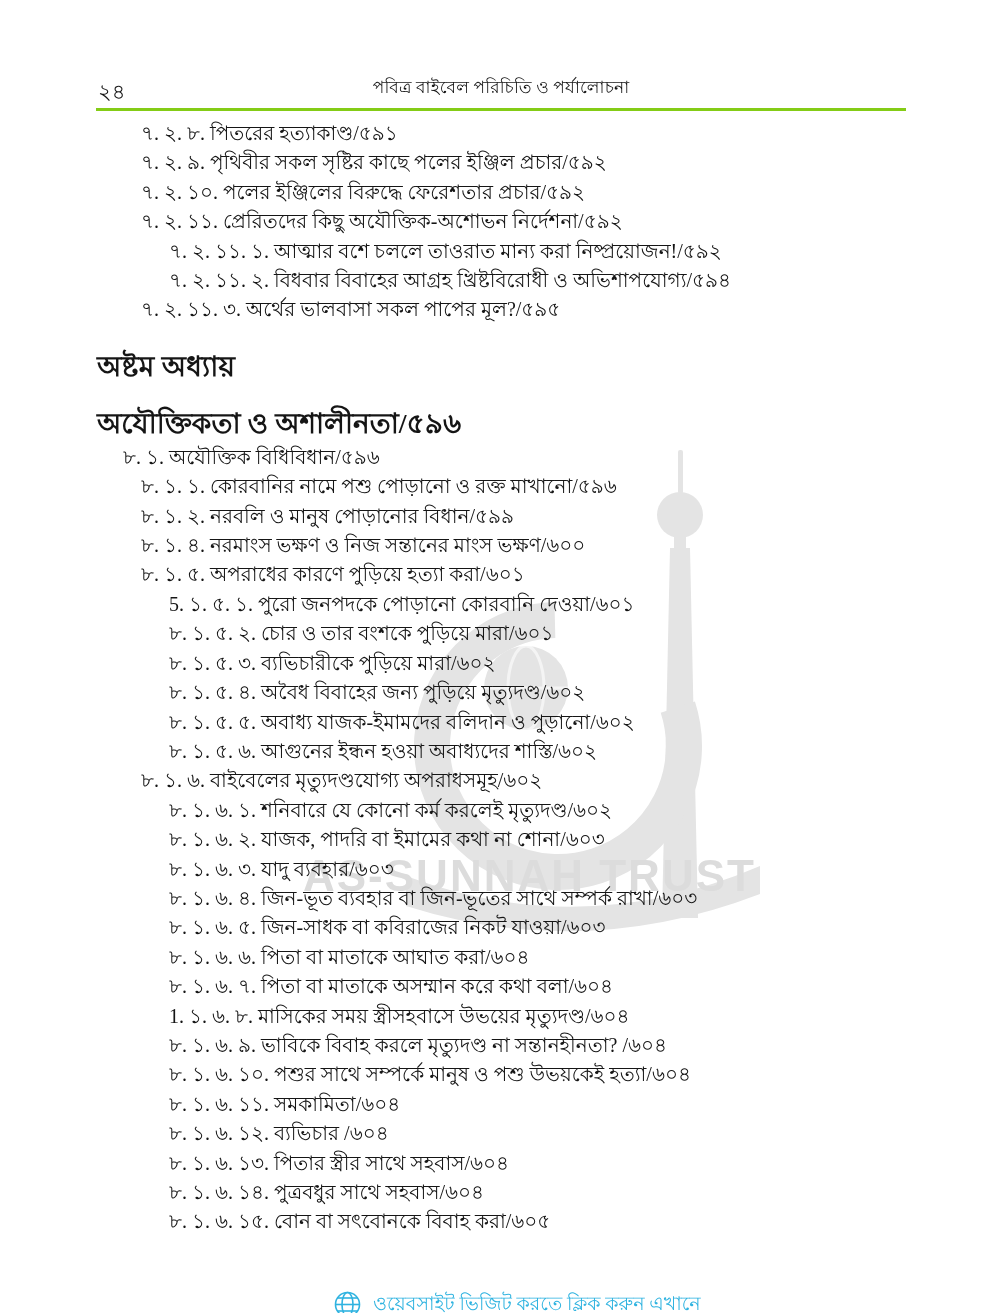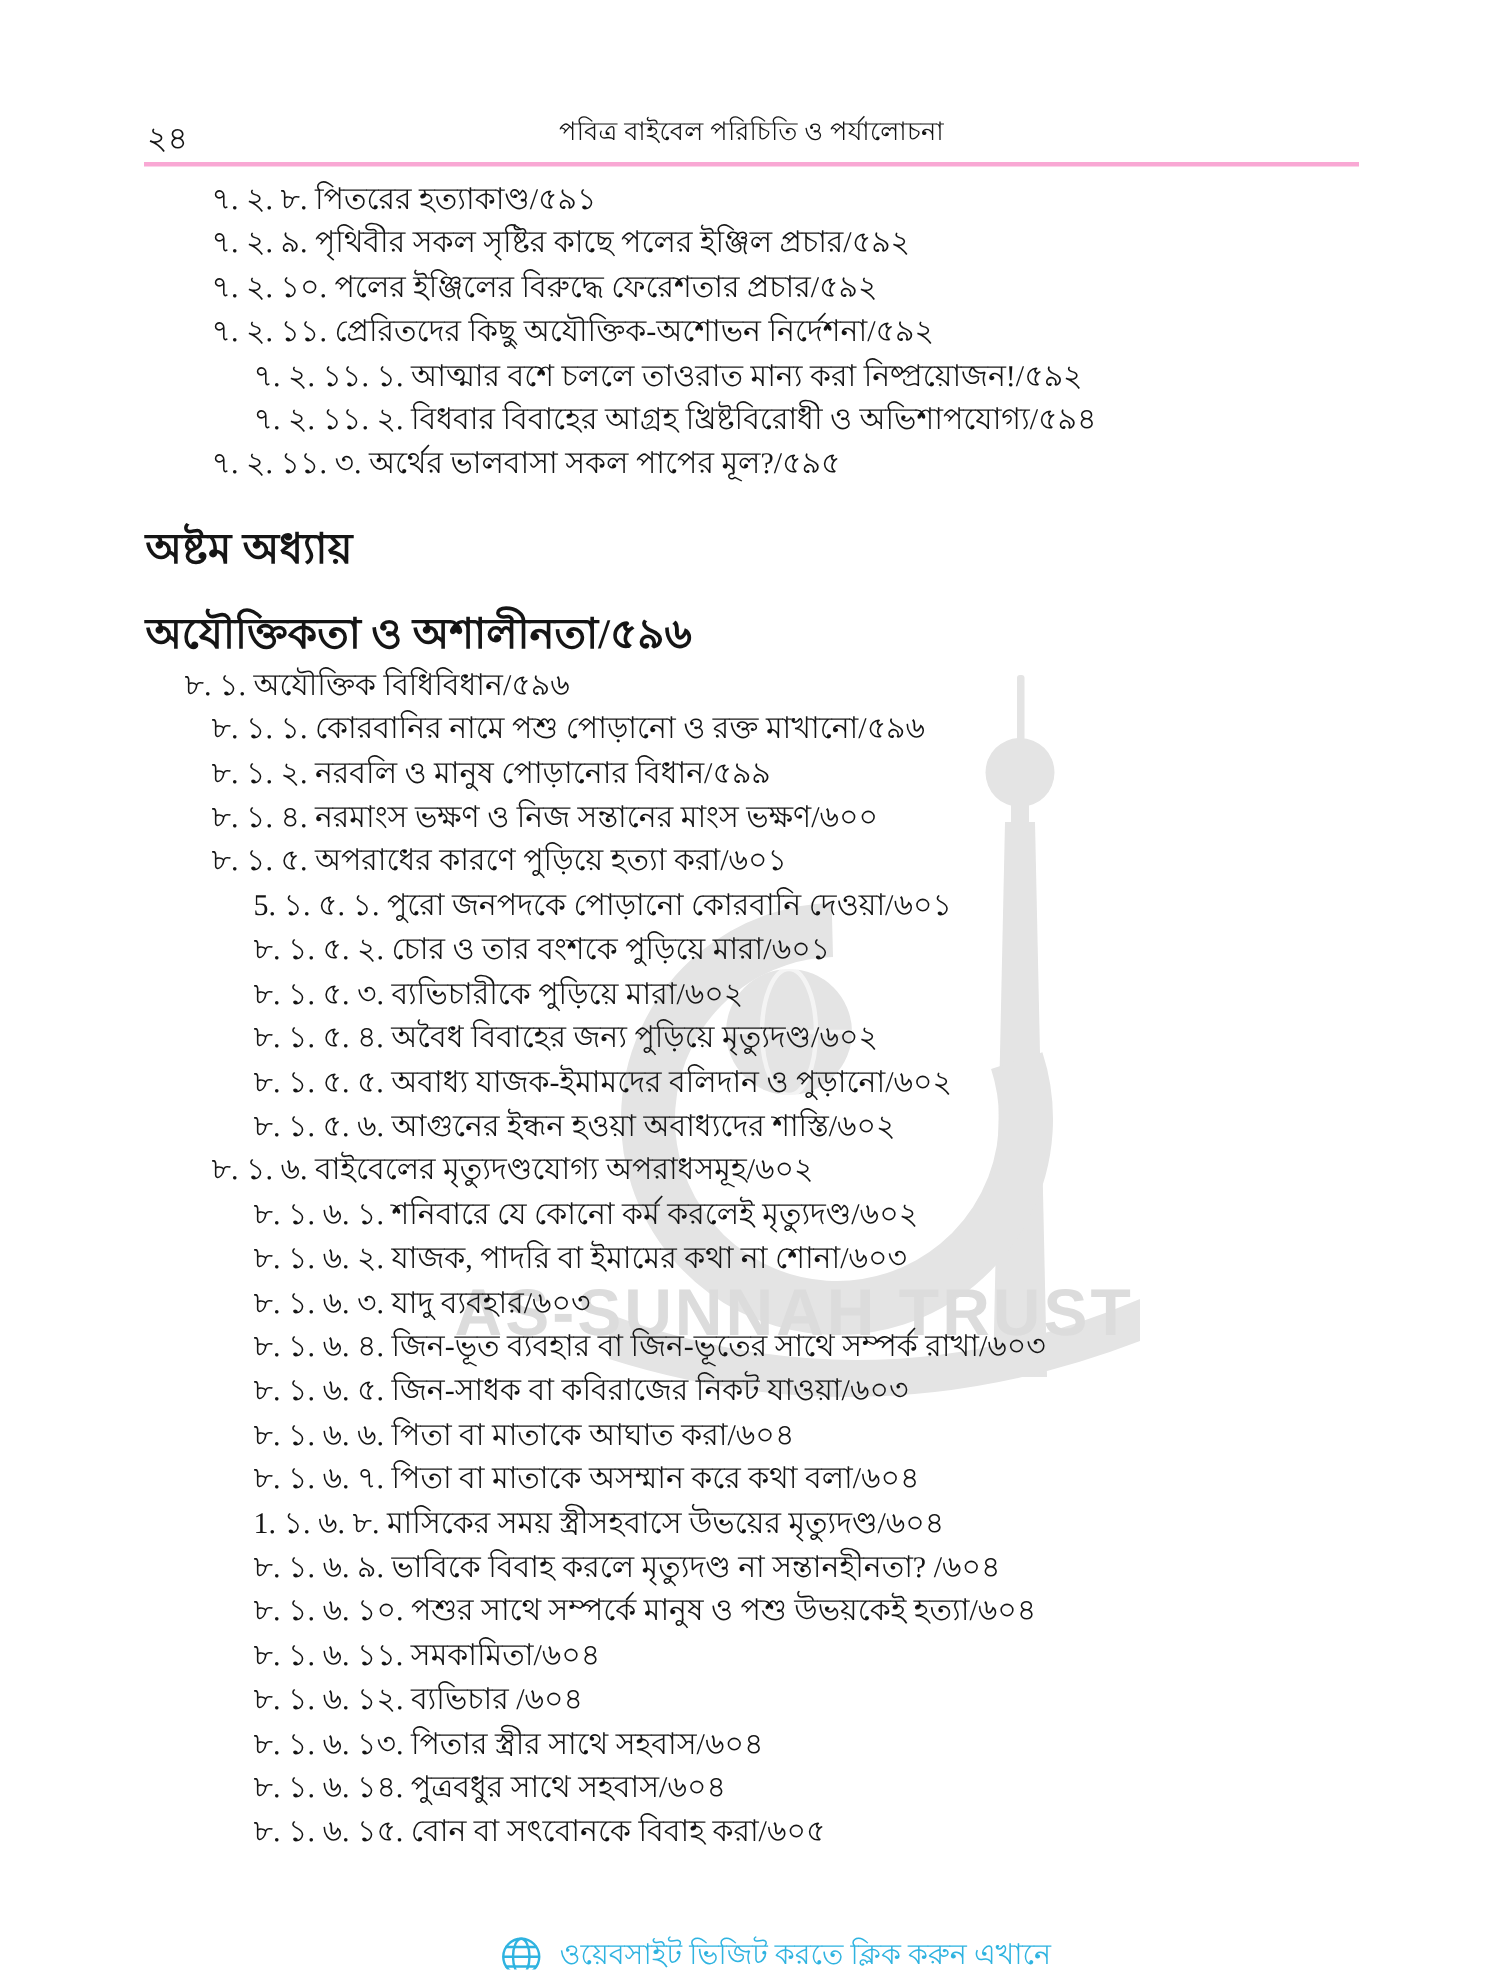--- a/index.html
+++ b/index.html
@@ -13,21 +13,21 @@
   .wm-logo{position:absolute;left:398px;top:448px;}
   .wm-text{
     position:absolute;left:303px;top:851px;white-space:nowrap;
     font-family:"Liberation Sans","DejaVu Sans",sans-serif;
     font-weight:700;font-size:44px;letter-spacing:2px;color:#dcdcdc;
   }
   
   .content{position:relative;z-index:1;}
   .page-header{
     position:absolute;left:96px;top:70px;width:810px;height:38px;
-    border-bottom:3px solid #f9a8d4;
+    border-bottom:3px solid #84cc16;
   }
   .page-num{position:absolute;left:2px;top:6px;font-size:21px;}
   .book-title{
     position:absolute;left:0;right:0;top:4px;text-align:center;
     font-size:17px;letter-spacing:0.2px;
   }
   .toc{
     position:absolute;left:97px;top:119px;width:860px;
     font-size:20px;line-height:29.4px;
   }

